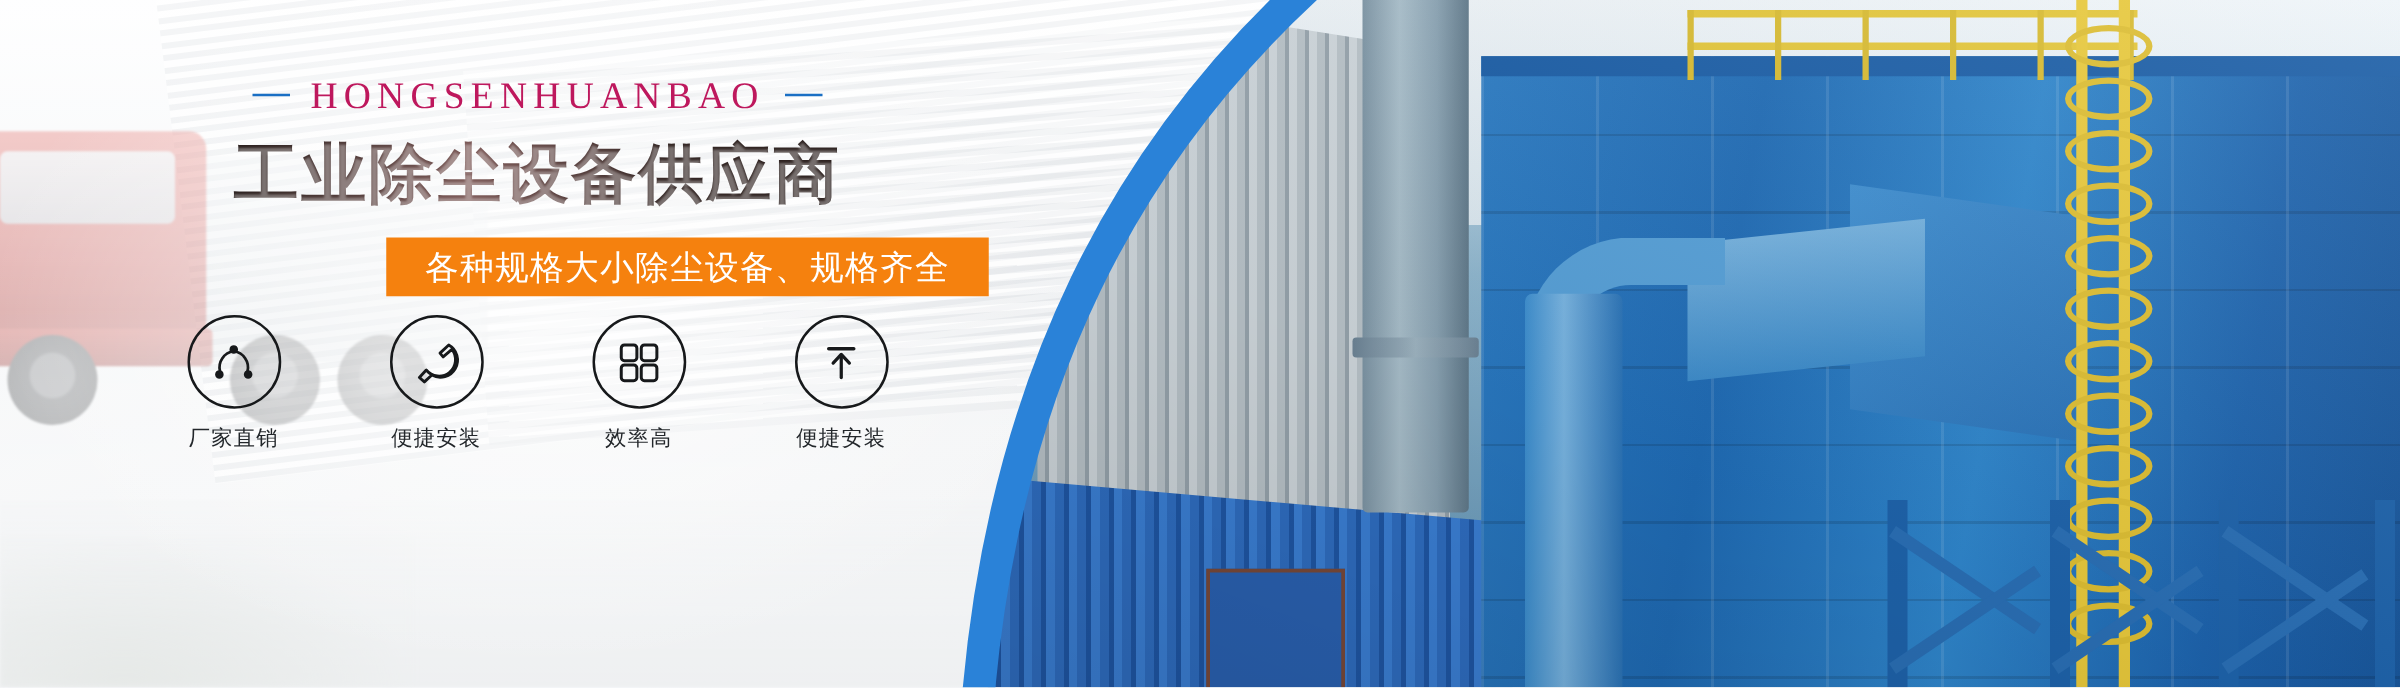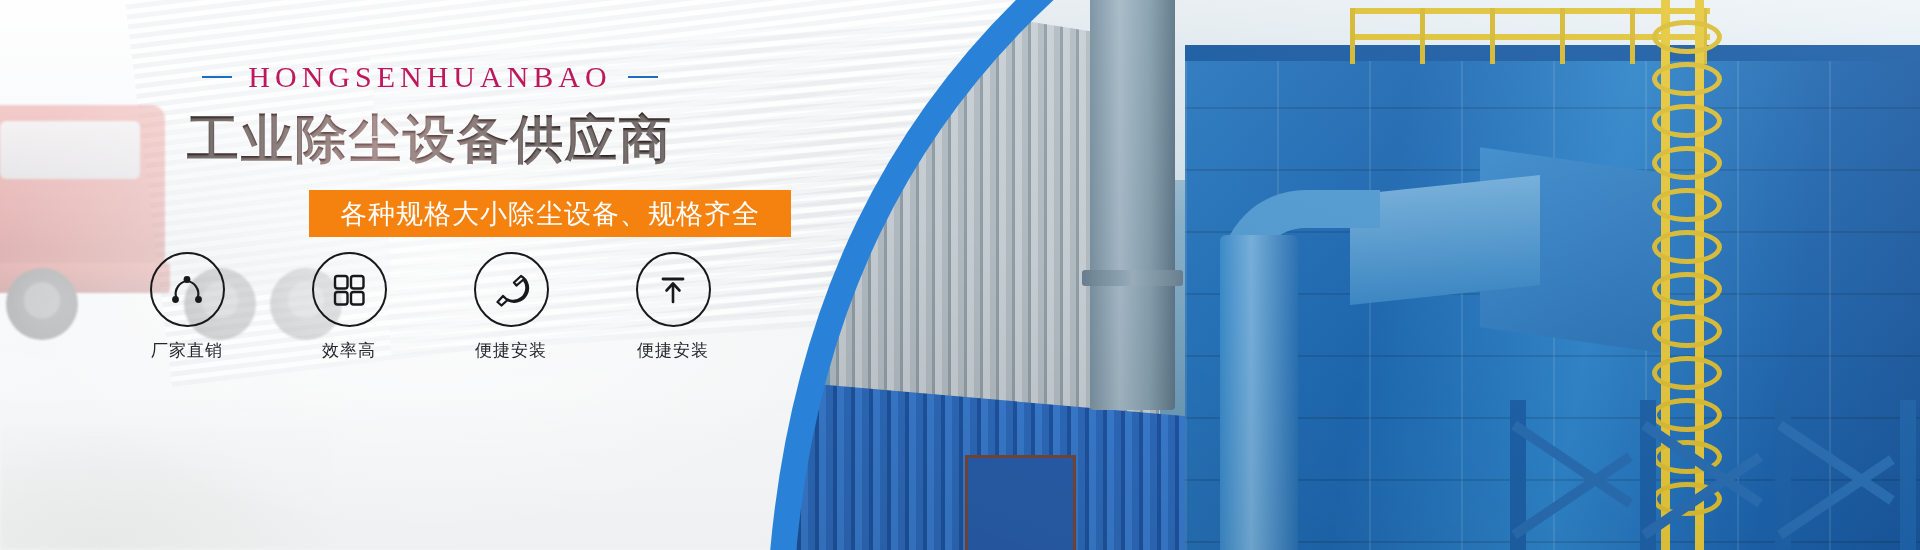--- a/index.html
+++ b/index.html
@@ -287,38 +287,38 @@
             <circle cx="20" cy="9.5" r="3.4" fill="#17191b"></circle>
             <circle cx="8.5" cy="29.5" r="3.4" fill="#17191b"></circle>
             <circle cx="31.5" cy="29.5" r="3.4" fill="#17191b"></circle>
           </svg>
         </div>
         <div class="feat-label">厂家直销</div>
       </div>
 
       <div class="feat">
         <div class="circle">
+          <svg width="42" height="42" viewBox="0 0 42 42">
+            <path d="M31 7 L24 13.5 L26.5 16.5 L33.5 10.5 A11.5 11.5 0 1 1 13 27 L7.5 33 L11.5 36.5 L17.5 31
+                     A11.5 11.5 0 0 0 31 7 Z" fill="none" stroke="#17191b" stroke-width="2.3" stroke-linejoin="round" stroke-linecap="round"></path>
+          </svg>
+        </div>
+        <div class="feat-label">便捷安装</div>
+      </div>
+
+      <div class="feat">
+        <div class="circle">
           <svg width="38" height="38" viewBox="0 0 38 38">
             <rect x="5" y="5" width="12.5" height="12.5" rx="2.5" fill="none" stroke="#17191b" stroke-width="2.4"></rect>
             <rect x="21" y="5" width="12.5" height="12.5" rx="2.5" fill="none" stroke="#17191b" stroke-width="2.4"></rect>
             <rect x="5" y="21" width="12.5" height="12.5" rx="2.5" fill="none" stroke="#17191b" stroke-width="2.4"></rect>
             <rect x="21" y="21" width="12.5" height="12.5" rx="2.5" fill="none" stroke="#17191b" stroke-width="2.4"></rect>
           </svg>
         </div>
         <div class="feat-label">效率高</div>
-      </div>
-
-      <div class="feat">
-        <div class="circle">
-          <svg width="42" height="42" viewBox="0 0 42 42">
-            <path d="M31 7 L24 13.5 L26.5 16.5 L33.5 10.5 A11.5 11.5 0 1 1 13 27 L7.5 33 L11.5 36.5 L17.5 31
-                     A11.5 11.5 0 0 0 31 7 Z" fill="none" stroke="#17191b" stroke-width="2.3" stroke-linejoin="round" stroke-linecap="round"></path>
-          </svg>
-        </div>
-        <div class="feat-label">便捷安装</div>
       </div>
 
       <div class="feat">
         <div class="circle">
           <svg width="40" height="40" viewBox="0 0 40 40">
             <line x1="10" y1="9" x2="30" y2="9" stroke="#17191b" stroke-width="2.8" stroke-linecap="round"></line>
             <line x1="20" y1="32" x2="20" y2="14" stroke="#17191b" stroke-width="2.6" stroke-linecap="round"></line>
             <path d="M13.5 20.5 L20 13.5 L26.5 20.5" fill="none" stroke="#17191b" stroke-width="2.6" stroke-linecap="round" stroke-linejoin="round"></path>
           </svg>
         </div>

